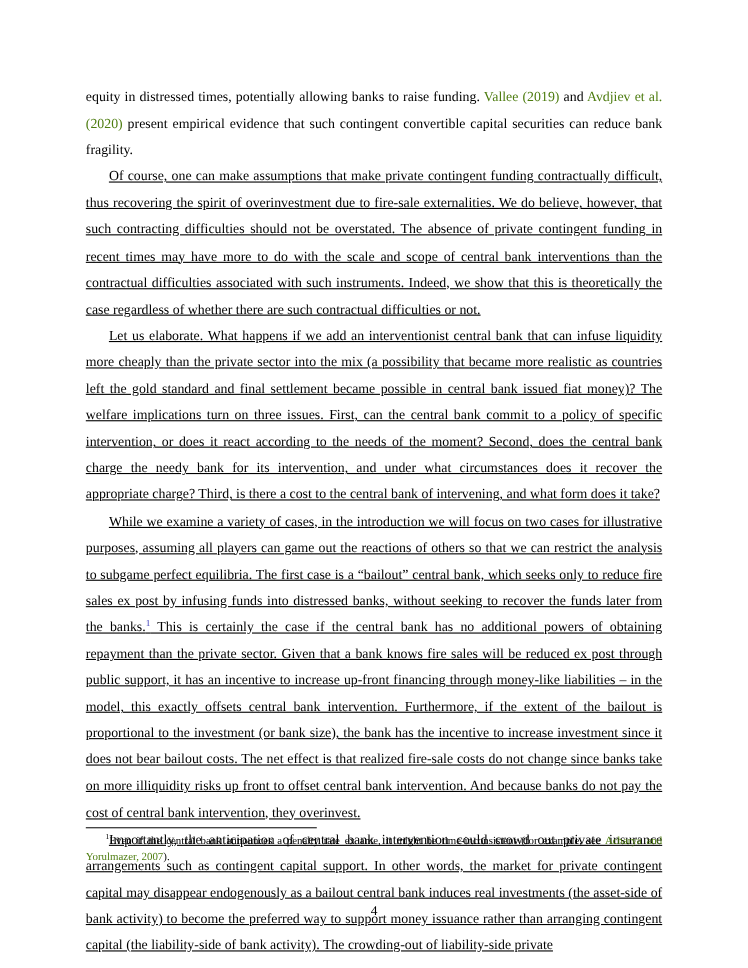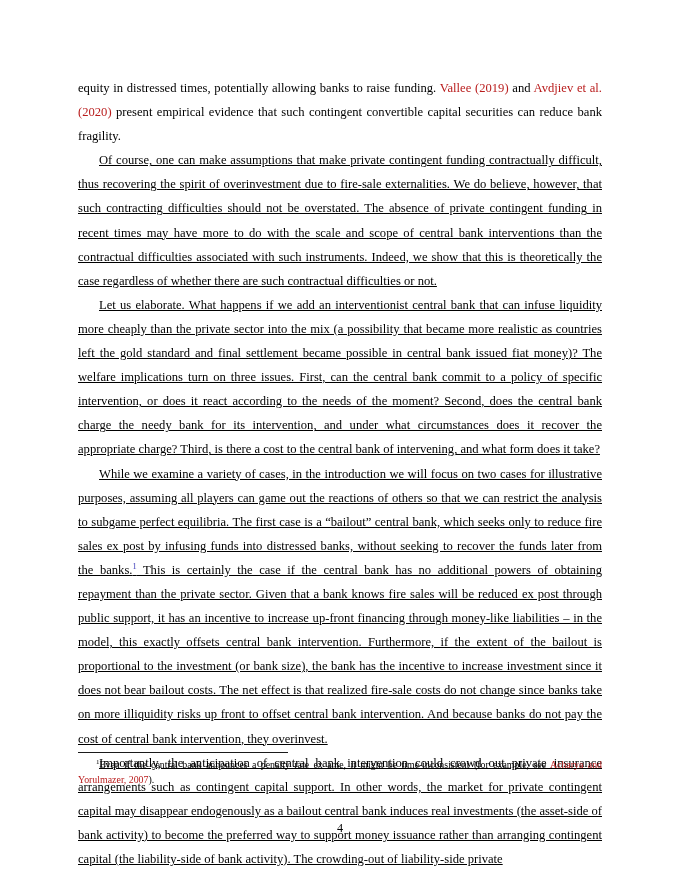--- a/index.html
+++ b/index.html
@@ -34,21 +34,21 @@
     font-size: 12.6px;
     line-height: 24.1px;
     text-indent: 0;
     hyphens: none;
   }
   p.para + p.para {
     text-indent: 21px;
     text-decoration: underline;
   }
   a.cite, .cite {
-    color: #b91c1c;
+    color: #4d7c0f;
     text-decoration: none;
   }
   sup.fnmark {
     color: #3a3ab8;
     font-size: 8.4px;
     vertical-align: super;
     line-height: 0;
   }
   .footnote-block {
     position: absolute;

